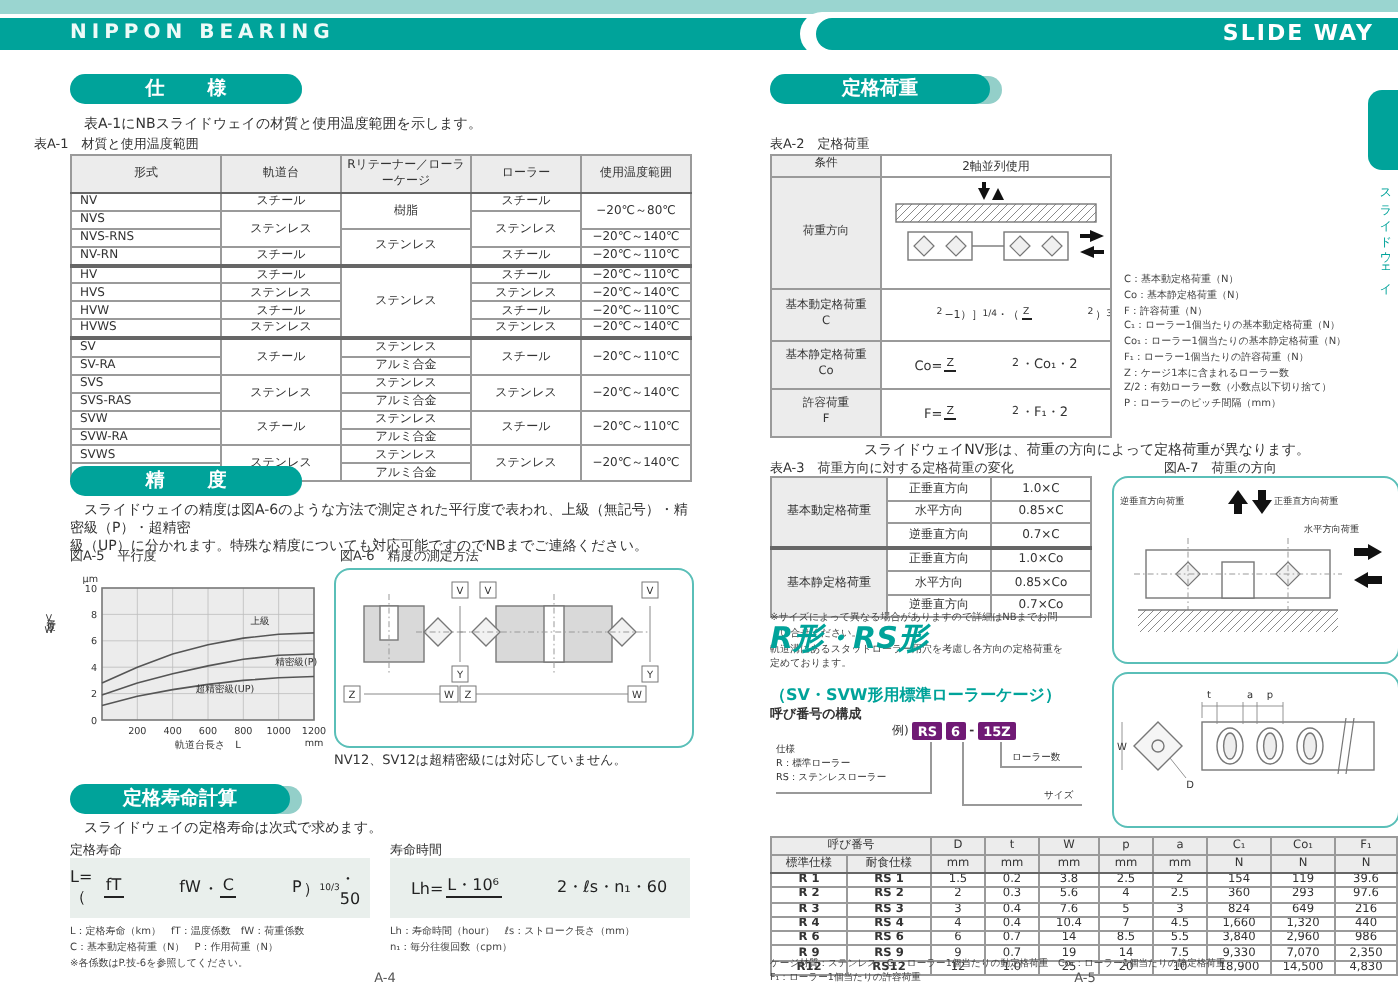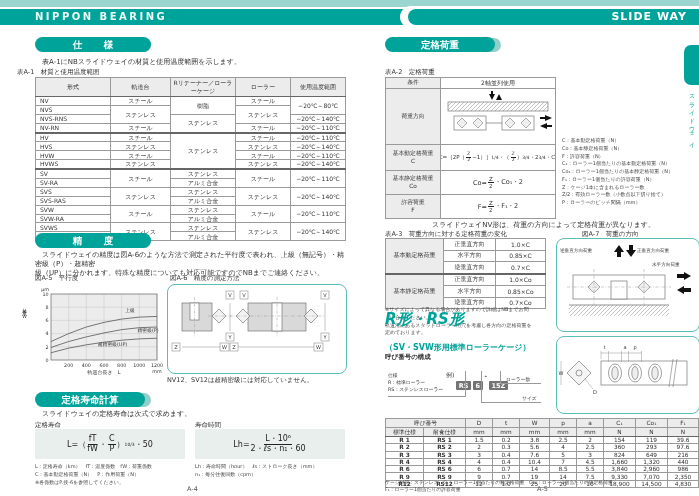--- a/index.html
+++ b/index.html
@@ -41,30 +41,30 @@
   #tblRS tr:nth-child(2) td{border-bottom:1px solid #666;}
   td.h{background:#ececec;}
   td.l{text-align:left;padding-left:4px;}
   td.grp{border-top:2px solid #666;}
   td.b{font-weight:bold;}
   
   #tblA2 td{vertical-align:middle;}
   #tblA2 .lab{background:#ececec;font-size:5.8px;line-height:1.3;}
   
   .fbox{background:#e9efec;display:flex;align-items:center;justify-content:center;font-size:8px;color:#222;}
-  .frac{display:inline-flex;flex-direction:column;align-items:center;vertical-align:middle;margin:0 1px;line-height:1.1;}
+  .frac{display:inline-flex;align-items:center;vertical-align:middle;margin:0 1px;line-height:1.1;gap:28px;}
   .frac .tp{border-bottom:0.8px solid #222;padding:0 1px;}
   .sf{font-size:4.6px;line-height:1;}
   sup.e{font-size:4.5px;vertical-align:super;}
   .fml{font-size:5.5px;display:flex;align-items:center;justify-content:center;}
   
   .figbox{border:1px solid #5abfb8;border-radius:8px;background:#fff;}
   
   .badgerow{display:flex;align-items:center;gap:2px;font-size:6px;}
-  .badge{background:#737373;color:#fff;font-size:6.5px;font-weight:bold;padding:0.5px 2.5px;border-radius:1px;margin-top:20px;}
+  .badge{background:#701a75;color:#fff;font-size:6.5px;font-weight:bold;padding:0.5px 2.5px;border-radius:1px;}
   .conn{border-color:#999;border-style:solid;border-width:0;}
   .vlabel{writing-mode:vertical-rl;text-orientation:upright;font-size:4.6px;color:#333;letter-spacing:0.5px;}
   svg text{font-family:"DejaVu Sans","Liberation Sans",sans-serif;}
 </style>
 </head>
 <body>
 
 <div class="page">
 
   <div class="abs hdr-strip"></div>

